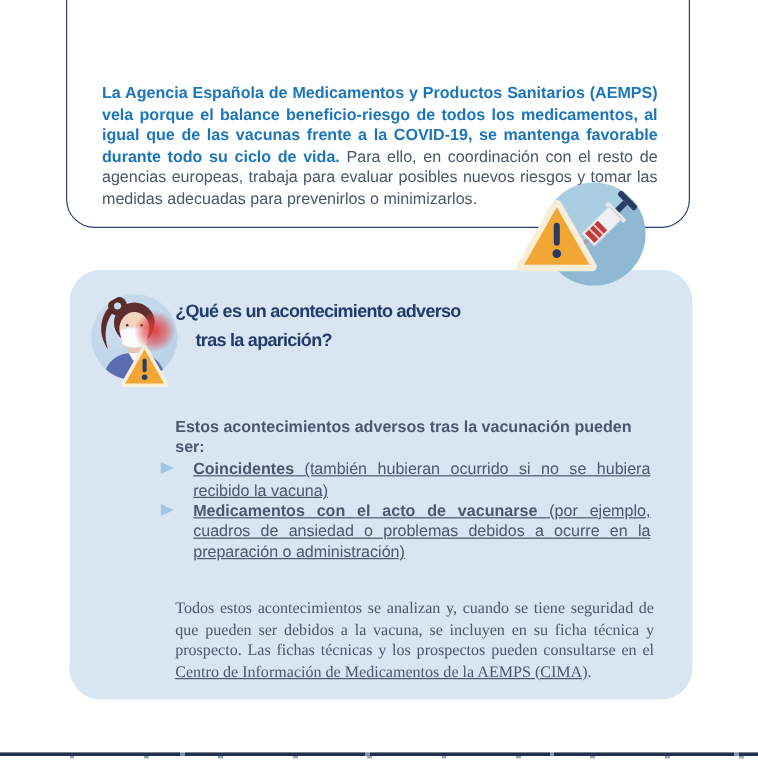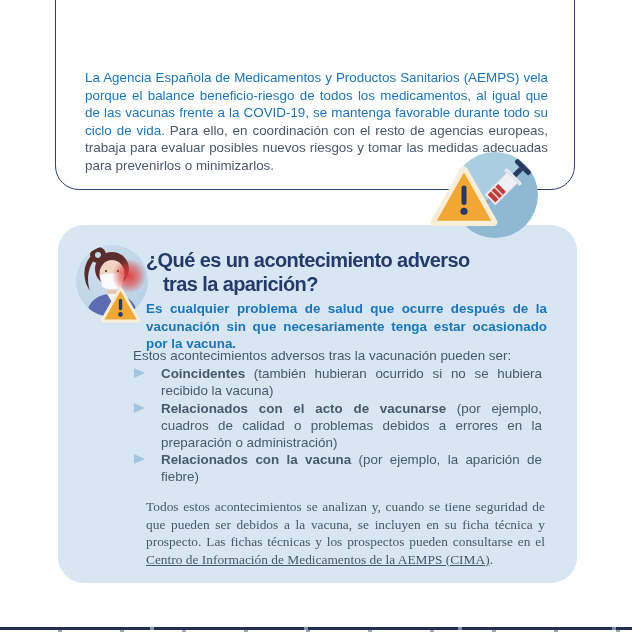--- a/index.html
+++ b/index.html
@@ -5,21 +5,21 @@
   html,body{margin:0;padding:0;background:#fff;}
   #page{position:relative;width:632px;height:635px;background:#ffffff;overflow:hidden;
         font-family:"Liberation Sans", sans-serif;}
   .abs{position:absolute;}
 
   
   .intro-card{left:55px;top:-44px;width:520px;height:234px;background:#ffffff;
     border:1.5px solid #2c4170;border-radius:24px;box-sizing:border-box;
     padding:112px 26px 0 29px;z-index:1;}
   .intro-text{font-size:13.4px;line-height:17.6px;text-align:justify;color:#49586d;}
-  .intro-bold{color:#1b75bc;font-weight:normal;}
+  .intro-bold{color:#1b75bc;font-weight:bold;}
 
   
   .info-card{left:58px;top:225px;width:519px;height:358px;background:#d7e6f2;
     border-radius:26px;z-index:1;}
 
   
   .badge-circle{left:452px;top:152px;width:86px;height:86px;border-radius:50%;
     background:linear-gradient(135deg,#a9cde1 52%,#8fb9d2 52%);z-index:3;}
   .badge-circle svg{position:absolute;left:0;top:0;}
 
@@ -29,30 +29,30 @@
 
   
   .avatar{left:76px;top:245px;width:72px;height:72px;border-radius:50%;overflow:hidden;
     background:radial-gradient(circle at 35% 30%,#cfdfee,#b4cde4);z-index:3;}
   .avatar svg{position:absolute;left:0;top:0;}
   .cheek-glow{position:absolute;left:36px;top:14px;width:34px;height:34px;border-radius:50%;
     background:radial-gradient(circle,rgba(225,60,60,.95) 0%,rgba(225,60,60,.55) 40%,rgba(225,60,60,0) 72%);}
 
   
   .card-title{left:146px;top:248px;width:340px;color:#233a6a;font-weight:bold;
-    font-size:20px;line-height:24px;letter-spacing:-0.6px;z-index:2;}
+    font-size:15px;line-height:24px;letter-spacing:-0.6px;z-index:2;}
   .card-title .t2{padding-left:17px;}
 
   .card-lead{left:146px;top:300px;width:401px;font-size:13.4px;font-weight:bold;
     color:#1b75bc;line-height:17.5px;text-align:justify;z-index:2;}
 
   .card-list{left:133px;top:347px;width:409px;font-size:13.4px;color:#49586d;
     line-height:17.2px;z-index:2;}
-  .list-intro{margin-bottom:1px;}
-  .card-list ul{list-style:none;margin:0;padding:0;}
+  .list-intro{margin-left:13px;margin-bottom:1px;font-weight:bold;}
+  .card-list ul{list-style:none;margin:0;padding:0;text-decoration:underline;}
   .card-list li{position:relative;padding-left:28px;text-align:justify;}
   .bullet{position:absolute;left:1px;top:3px;width:0;height:0;
     border-left:11px solid #a3c6e0;border-top:5.5px solid transparent;
     border-bottom:5.5px solid transparent;}
   .li-bold{font-weight:bold;}
 
   .card-closing{left:146px;top:498px;width:399px;font-size:13.4px;color:#49586d;
     line-height:17.5px;text-align:justify;z-index:2;font-family:Liberation Serif, serif;}
   .cima-link{color:#49586d;text-decoration:underline;cursor:pointer;}
 
@@ -122,33 +122,29 @@
       <rect x="46" y="30" width="8" height="27" rx="4" fill="#2a3a60"></rect>
       <circle cx="50" cy="67" r="5.5" fill="#2a3a60"></circle>
     </svg>
   </div>
 
   <div class="abs card-title">
     <div class="t1">¿Qué es un acontecimiento adverso</div>
     <div class="t2">tras la aparición?</div>
   </div>
 
-  <div class="abs card-lead">Es cualquier problema de salud que ocurre después de la vacunación sin que necesariamente tenga estar ocasionado por la vacuna.</div>
 
   <div class="abs card-list">
     <div class="list-intro">Estos acontecimientos adversos tras la vacunación pueden ser:</div>
     <ul>
       <li>
         <span class="bullet"></span><span class="li-bold">Coincidentes</span><span> (también hubieran ocurrido si no se hubiera recibido la vacuna)</span>
       </li>
       <li>
-        <span class="bullet"></span><span class="li-bold">Relacionados con el acto de vacunarse</span><span> (por ejemplo, cuadros de calidad o problemas debidos a errores en la preparación o administración)</span>
-      </li>
-      <li>
-        <span class="bullet"></span><span class="li-bold">Relacionados con la vacuna</span><span> (por ejemplo, la aparición de fiebre)</span>
+        <span class="bullet"></span><span class="li-bold">Medicamentos con el acto de vacunarse</span><span> (por ejemplo, cuadros de ansiedad o problemas debidos a ocurre en la preparación o administración)</span>
       </li>
     </ul>
   </div>
 
   <div class="abs card-closing"><span>Todos estos acontecimientos se analizan y, cuando se tiene seguridad de que pueden ser debidos a la vacuna, se incluyen en su ficha técnica y prospecto. Las fichas técnicas y los prospectos pueden consultarse en el </span><span class="cima-link">Centro de Información de Medicamentos de la AEMPS (CIMA)</span><span>.</span></div>
 
   <div class="abs bottom-rule"></div>
   <div class="abs bottom-ticks"></div>
 
 </div>

